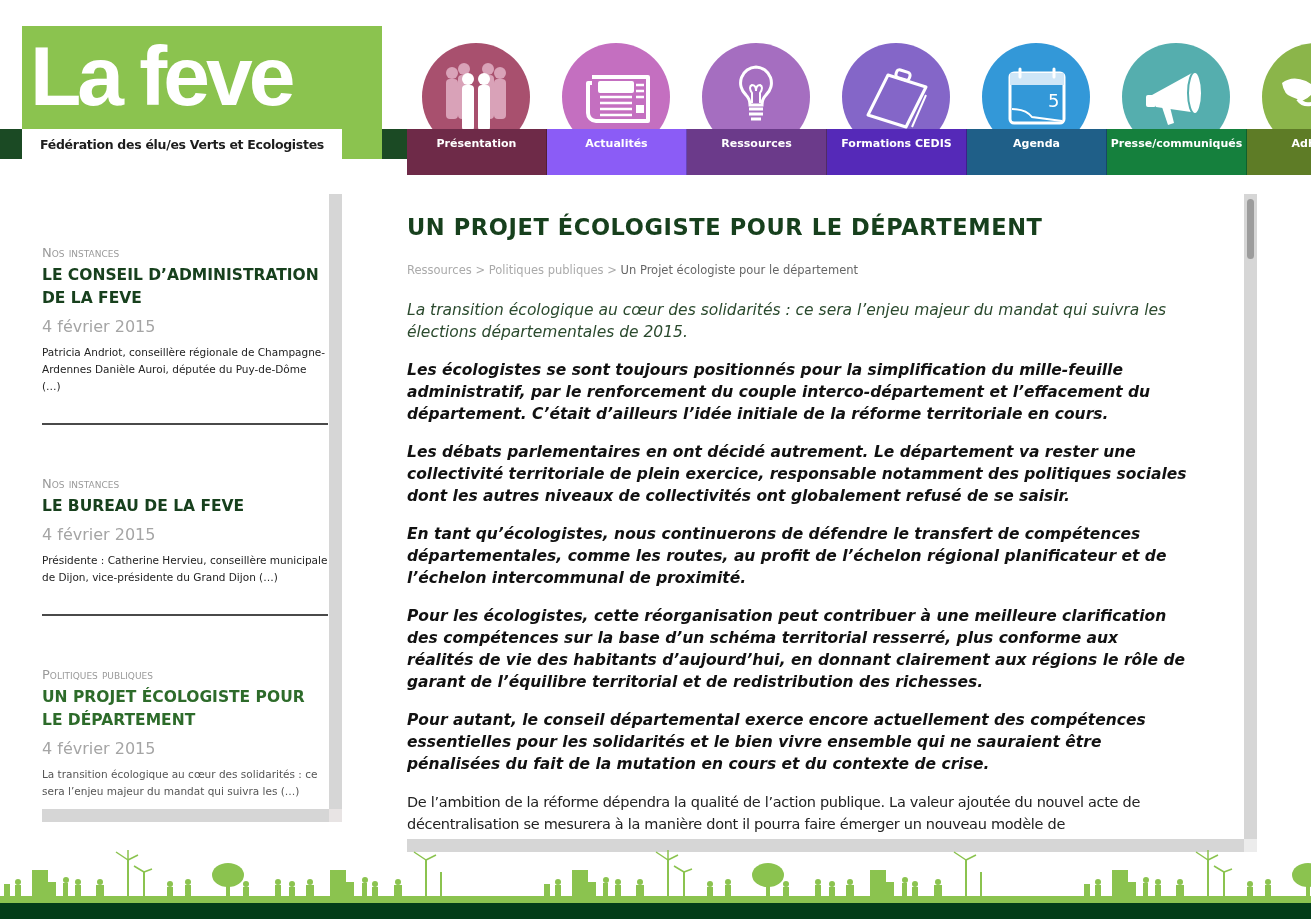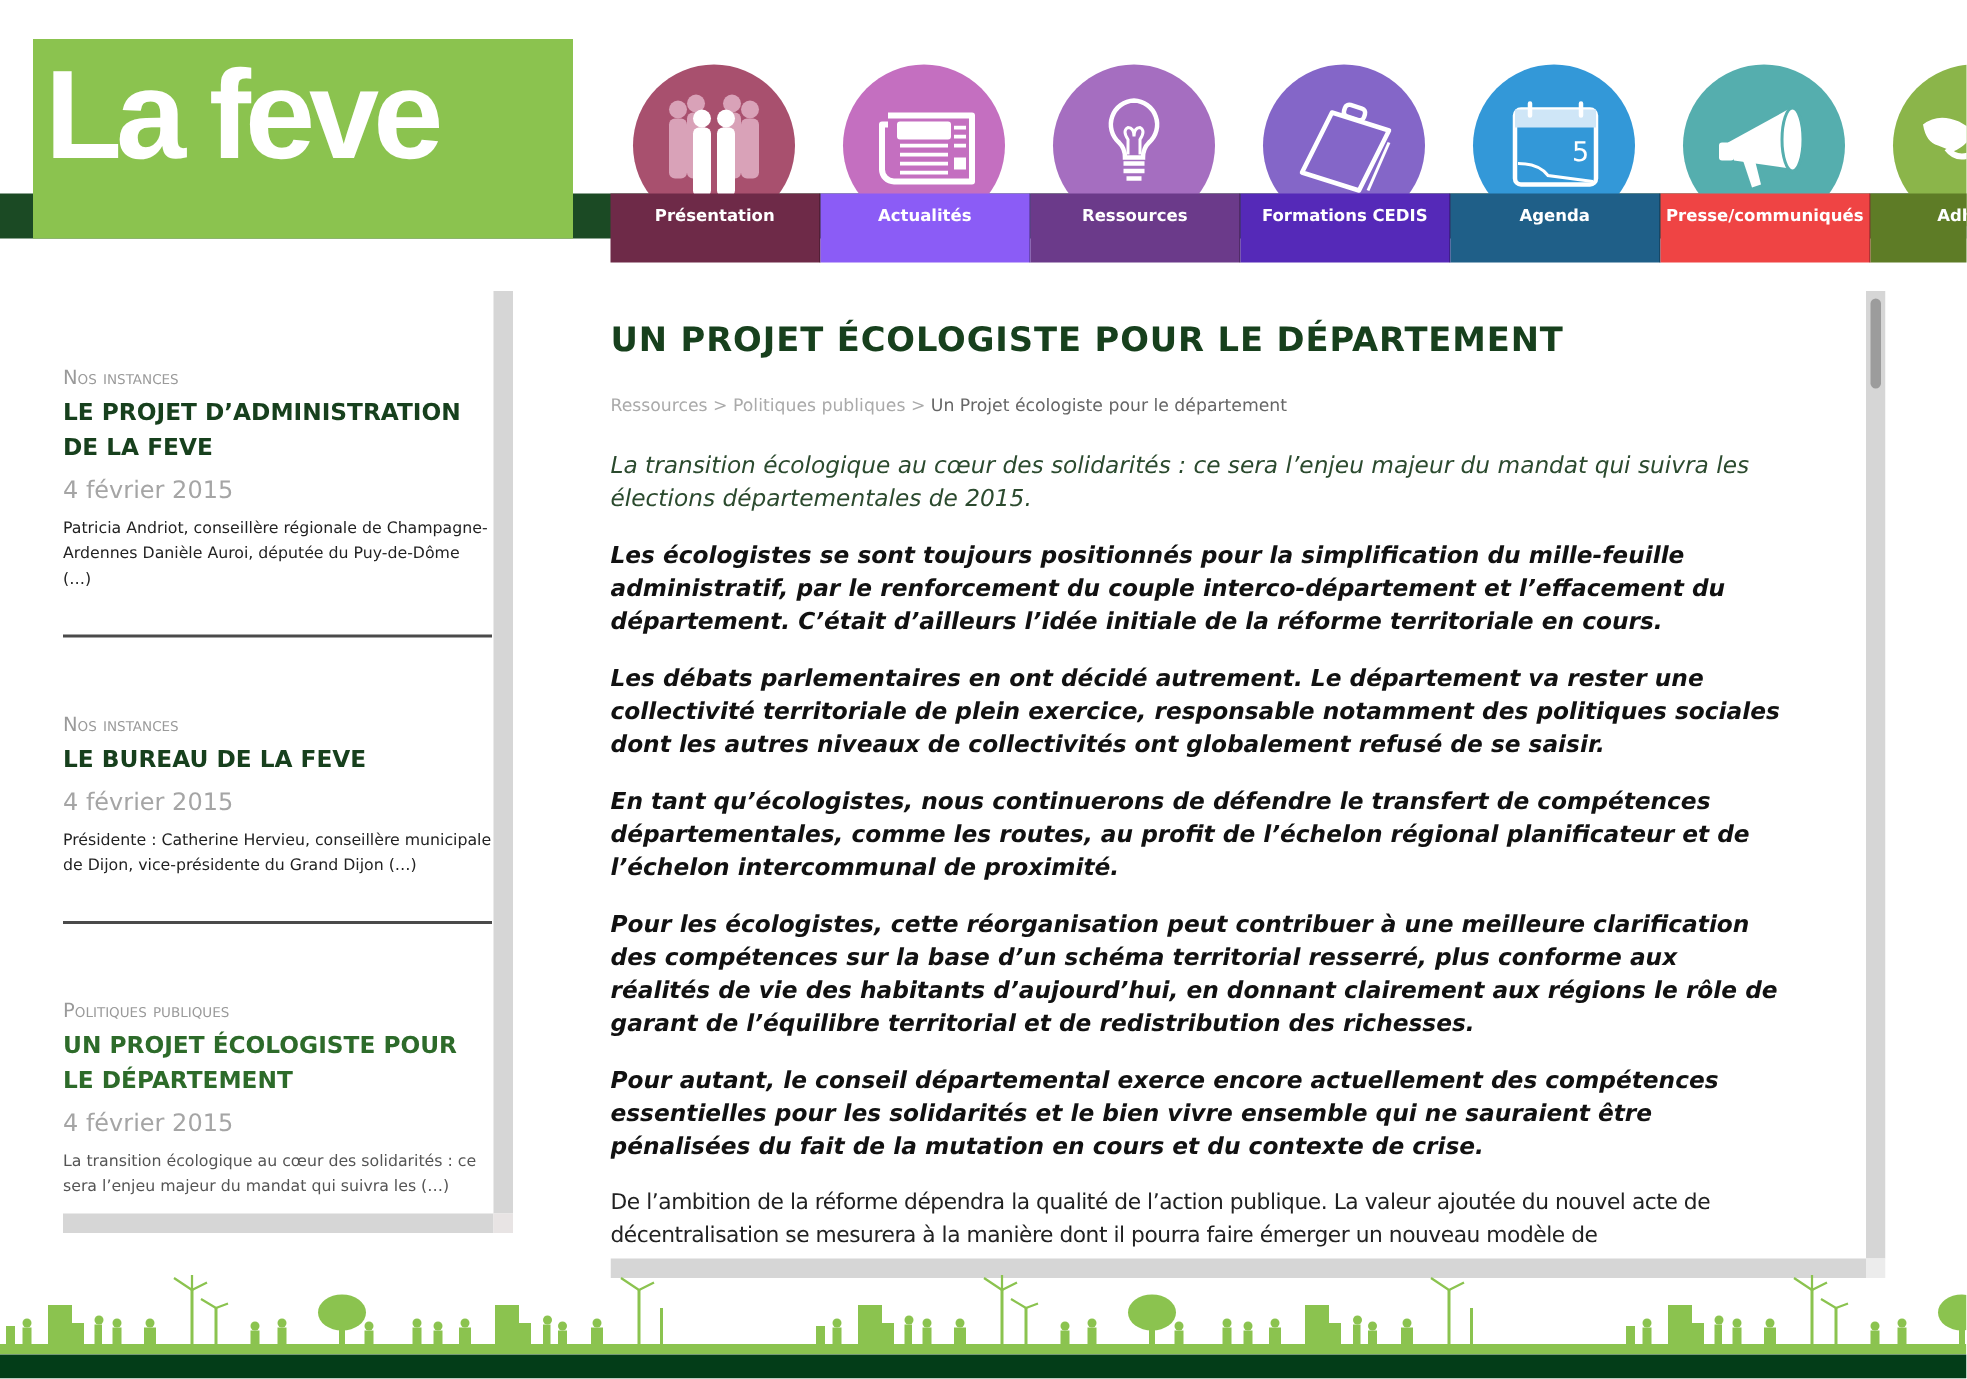--- a/index.html
+++ b/index.html
@@ -52,20 +52,21 @@
   .footer-band { position:absolute; left:0; top:903px; width:1311px; height:16px; background:#033d18; }
 </style>
 </head>
 <body>
 
 <div class="header">
   <div class="nav-band"></div>
 
   <div class="logo">
     <div class="logo-word">La feve</div>
+    <div class="logo-sub">Fédération des élu/es Verts et Ecologistes</div>
   </div>
 
   <div class="nav">
 
     <div class="nav-item">
       <div class="nav-circle" style="background:#a8506e">
         <svg viewBox="0 0 108 108">
           <g fill="#d9a2b8">
             <circle cx="30" cy="30" r="6"></circle>
               <rect x="24" y="36" width="12" height="40" rx="4"></rect>
@@ -150,40 +151,40 @@
 
     <div class="nav-item">
       <div class="nav-circle" style="background:#55aeae">
         <svg viewBox="0 0 108 108">
           <path d="M30 52 L70 30 L76 70 L34 64 Z" fill="#fff"></path>
           <ellipse cx="73" cy="50" rx="7" ry="21" fill="#fff" stroke="#55aeae" stroke-width="2"></ellipse>
           <rect x="24" y="52" width="10" height="12" rx="2" fill="#fff"></rect>
           <path d="M40 64 L46 82 L52 80 L48 64 Z" fill="#fff"></path>
         </svg>
       </div>
-      <div class="nav-label" style="background:#ef4444">Presse/communiqués</div>
+      <div class="nav-label" style="background:#15803d">Presse/communiqués</div>
     </div>
 
     <div class="nav-item">
       <div class="nav-circle" style="background:#8bb54a">
         <svg viewBox="0 0 108 108">
           <path d="M20 40 q10 -8 24 -2 l10 6 q-4 10 -14 14 l-10 -4 q-8 -2 -10 -14 z" fill="#fff"></path>
           <path d="M36 56 q6 8 16 4" fill="none" stroke="#fff" stroke-width="4"></path>
         </svg>
       </div>
       <div class="nav-label" style="background:#5e7c26">Adhérer</div>
     </div>
   </div>
 </div>
 
 <div class="sidebar">
   <div class="sidebar-inner">
     <div class="sb-item">
       <div class="sb-cat">Nos instances</div>
-      <div class="sb-title">LE PROJET D’ADMINISTRATION DE LA FEVE</div>
+      <div class="sb-title">LE CONSEIL D’ADMINISTRATION DE LA FEVE</div>
       <div class="sb-date">4 février 2015</div>
       <div class="sb-excerpt">Patricia Andriot, conseillère régionale de Champagne-Ardennes Danièle Auroi, députée du Puy-de-Dôme (…)</div>
     </div>
     <div class="sb-item">
       <div class="sb-cat">Nos instances</div>
       <div class="sb-title">LE BUREAU DE LA FEVE</div>
       <div class="sb-date">4 février 2015</div>
       <div class="sb-excerpt">Présidente : Catherine Hervieu, conseillère municipale de Dijon, vice-présidente du Grand Dijon (…)</div>
     </div>
     <div class="sb-item">

